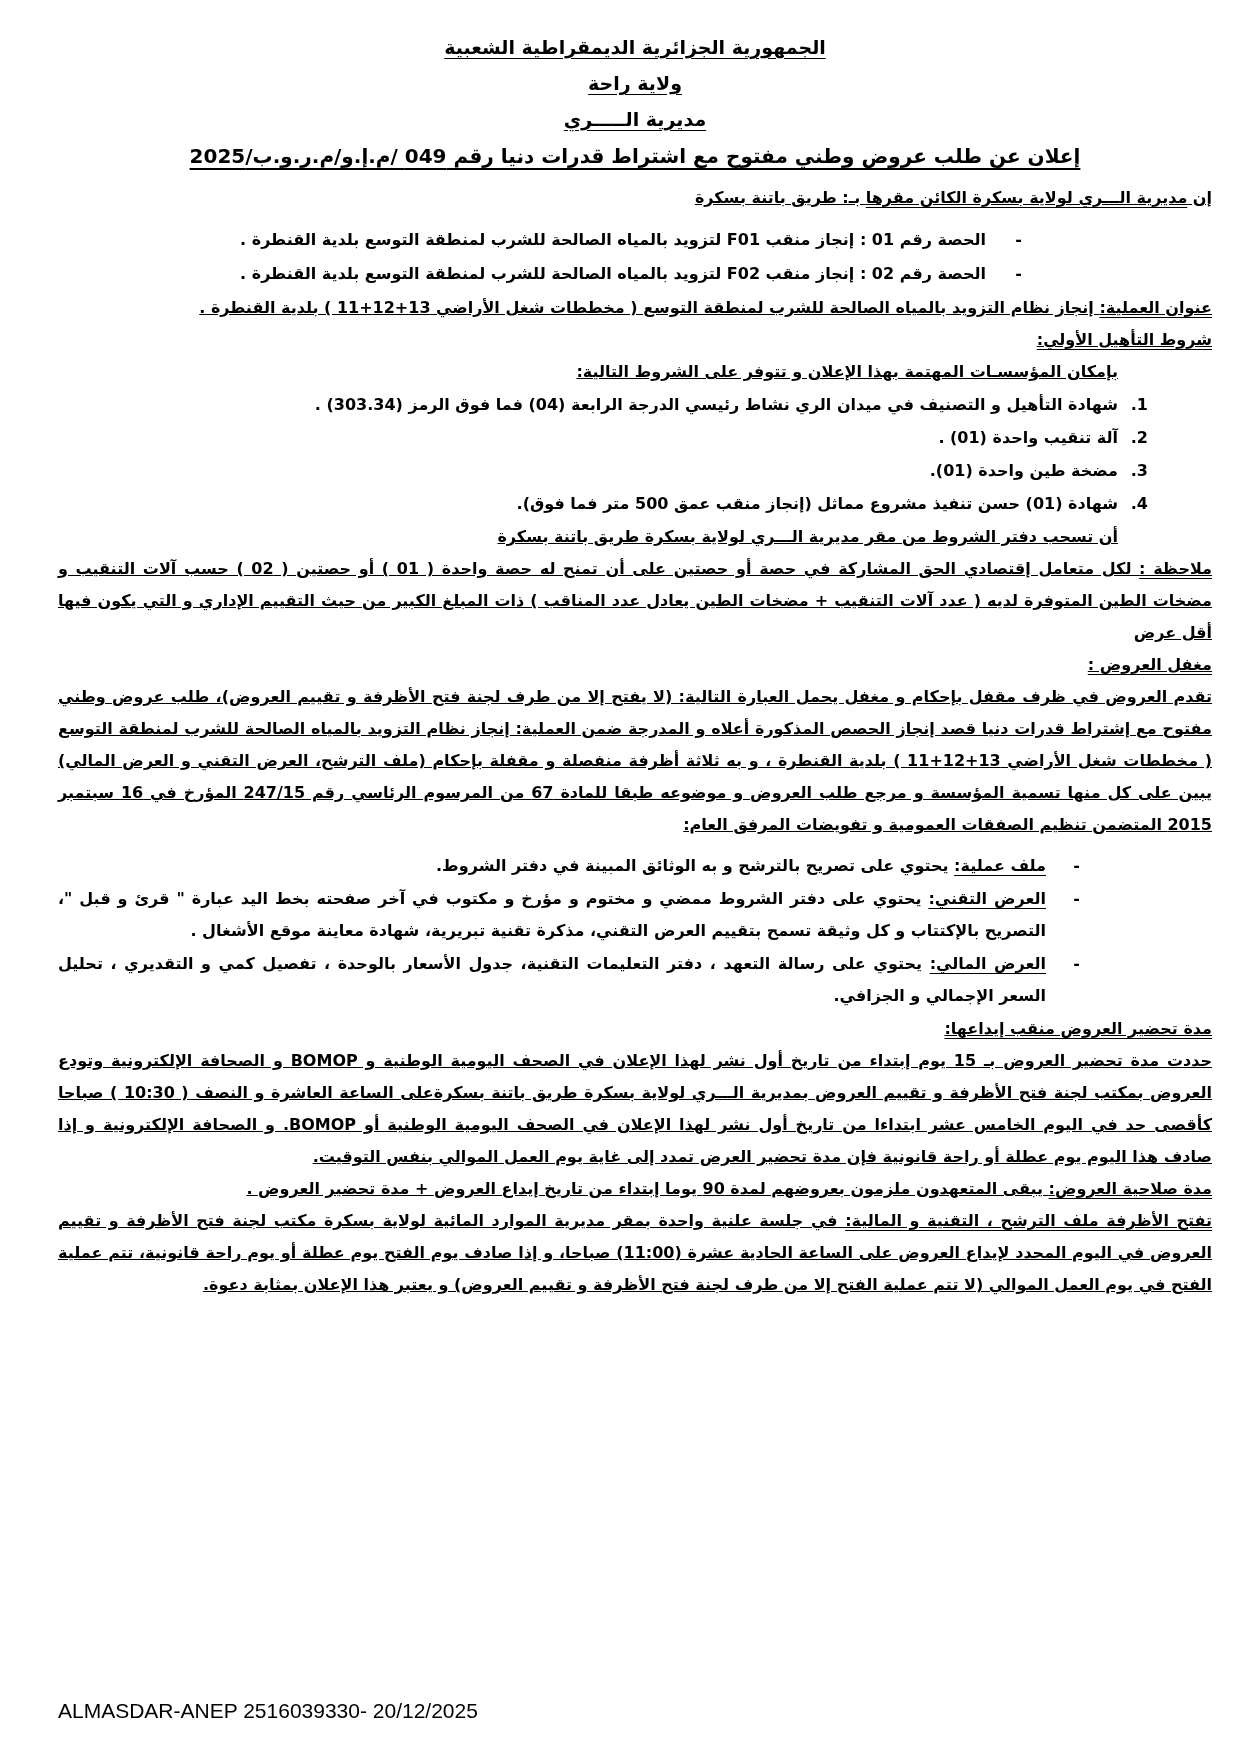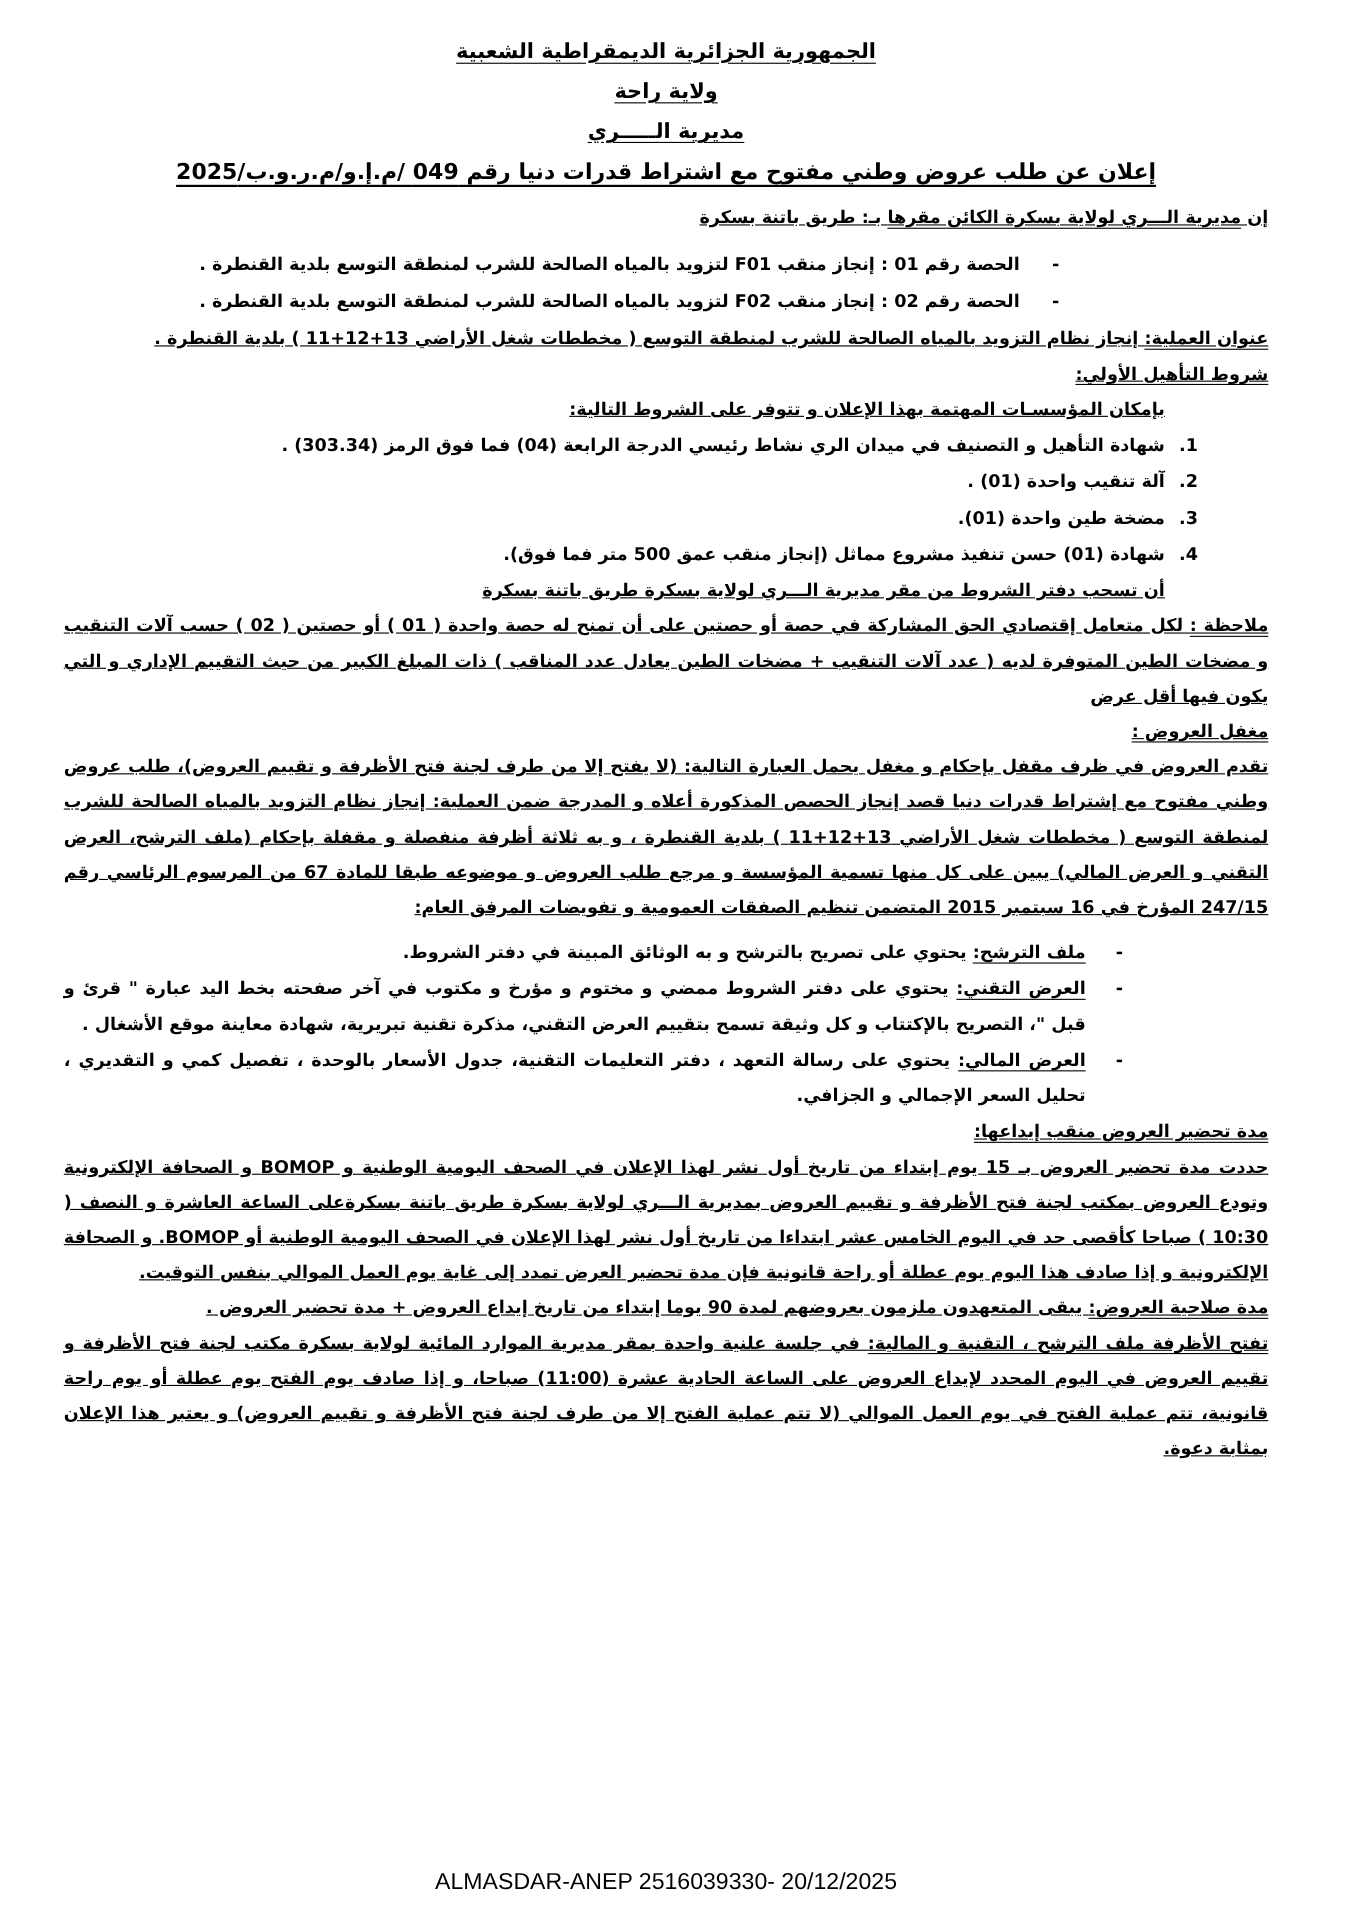--- a/index.html
+++ b/index.html
@@ -4,21 +4,21 @@
 <style>
   html,body{margin:0;padding:0;background:#ffffff;color:#000;}
   body{
     width:1241px;height:1755px;
     font-family:"DejaVu Sans","Liberation Sans",sans-serif;
     -webkit-font-smoothing:antialiased;
   }
   .page{
     box-sizing:border-box;
     width:1241px;height:1755px;
-    padding:30px 88px 26px 58px;
+    padding:30px 29px 26px 58px;
     direction:rtl;
     display:flex;flex-direction:column;
   }
   
   .hdr{text-align:center;font-weight:bold;}
   .hdr-line{font-size:19px;margin:6px 0 14px 0;}
   .hdr-line > span{text-decoration:underline;text-underline-offset:4px;}
   .doc-title{font-size:20px;margin:10px 0 14px 0;}
   .doc-title > span{text-decoration:underline;text-underline-offset:5px;}
   
@@ -34,21 +34,21 @@
   .q-row .qnum{flex:0 0 30px;}
   .withdraw{padding-right:94px;}
   
   .env-row{display:flex;padding-right:132px;margin:1px 0;}
   .env-row .dash{flex:0 0 34px;font-weight:bold;}
   .env-row .env-text{flex:1;}
   .gap-s{height:8px;}
   
   .footer{
     margin-top:auto;
-    direction:ltr;text-align:center;
+    direction:ltr;
     font-size:21px;font-weight:normal;
     font-family:"Liberation Sans","DejaVu Sans",sans-serif;
     padding-bottom:6px;
   }
 </style>
 </head>
 <body>
 
 <div class="page">
 
@@ -100,21 +100,21 @@
 
     <p><span class="sec-head">ملاحظة :</span><span> لكل متعامل إقتصادي الحق المشاركة في حصة أو حصتين على أن تمنح له حصة واحدة ( 01 ) أو حصتين ( 02 ) حسب آلات التنقيب و مضخات الطين المتوفرة لديه ( عدد آلات التنقيب + مضخات الطين يعادل عدد المناقب ) ذات المبلغ الكبير من حيث التقييم الإداري و التي يكون فيها أقل عرض</span></p>
 
     <p><span class="sec-head">مغفل العروض :</span></p>
     <p><span>تقدم العروض في ظرف مقفل بإحكام و مغفل يحمل العبارة  التالية: (لا  يفتح إلا من طرف لجنة فتح الأظرفة و تقييم العروض)، طلب عروض وطني مفتوح مع إشتراط قدرات دنيا قصد إنجاز الحصص المذكورة أعلاه و المدرجة ضمن العملية: </span><span>إنجاز نظام التزويد بالمياه الصالحة للشرب لمنطقة التوسع ( مخططات شغل الأراضي 13+12+11 ) بلدية القنطرة</span><span> ، و به ثلاثة أظرفة منفصلة و مقفلة بإحكام (ملف الترشح، العرض التقني و العرض المالي) يبين على كل منها تسمية المؤسسة و مرجع طلب العروض و موضوعه طبقا للمادة 67 من المرسوم الرئاسي رقم 247/15 المؤرخ في 16 سبتمبر 2015 المتضمن تنظيم الصفقات العمومية و تفويضات المرفق العام:</span></p>
 
     <div class="gap-s"></div>
 
     <div class="env-row">
       <span class="dash">-</span>
-      <span class="env-text"><span class="sec-head">ملف الترشح:</span><span> يحتوي على تصريح بالترشح و به الوثائق المبينة في دفتر الشروط.</span></span>
+      <span class="env-text"><span class="sec-head">ملف عملية:</span><span> يحتوي على تصريح بالترشح و به الوثائق المبينة في دفتر الشروط.</span></span>
     </div>
     <div class="env-row">
       <span class="dash">-</span>
       <span class="env-text"><span class="sec-head">العرض التقني:</span><span> يحتوي على دفتر الشروط ممضي و مختوم و مؤرخ و مكتوب في آخر صفحته بخط اليد عبارة " قرئ و قبل "، التصريح بالإكتتاب و كل وثيقة تسمح بتقييم العرض التقني، مذكرة تقنية تبريرية، شهادة معاينة موقع الأشغال .</span></span>
     </div>
     <div class="env-row">
       <span class="dash">-</span>
       <span class="env-text"><span class="sec-head">العرض المالي:</span><span> يحتوي على رسالة التعهد ، دفتر التعليمات التقنية، جدول الأسعار بالوحدة ، تفصيل كمي و التقديري ، تحليل السعر  الإجمالي و الجزافي.</span></span>
     </div>
 

